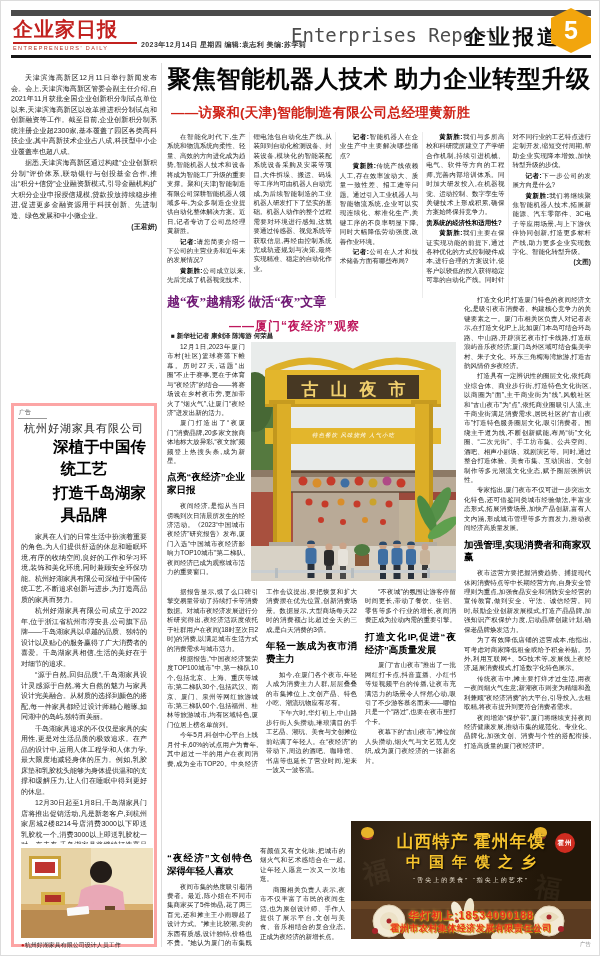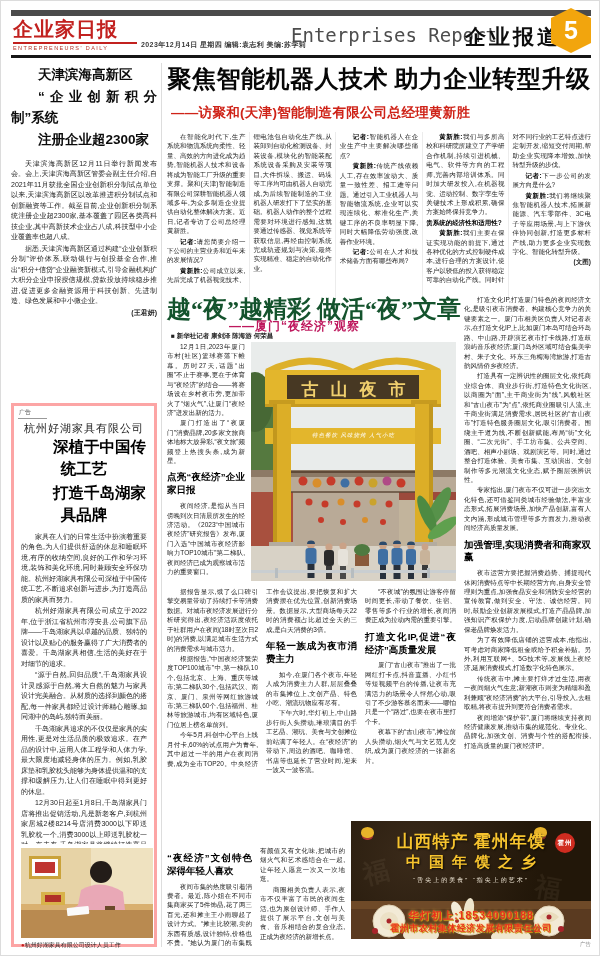--- a/index.html
+++ b/index.html
@@ -56,23 +56,23 @@
 
   
   .tp { position:absolute; left:166px; top:62px; width:424px; }
   .tp-headline { font-family:"Liberation Serif",serif; font-weight:bold; font-size:24px;
                  letter-spacing:.5px; text-align:center; color:#070707; white-space:nowrap; }
   .tp-sub { color:#cf2318; font-size:13.5px; font-weight:bold; margin:9px 0 0 4px; letter-spacing:.3px; }
   .tp-cols { margin-top:10px; height:166px; column-count:5; column-gap:8px;
              column-rule:1px solid #ececec; overflow:hidden; }
 
   
-  .xm-h1 { position:absolute; left:166px; top:292px; width:288px; text-align:right;
-           font-family:"Liberation Serif",serif; font-weight:bold; font-size:24px;
-           color:#14532d; white-space:nowrap; }
+  .xm-h1 { position:absolute; left:166px; top:292px; width:288px; text-align:left;
+           font-family:"Liberation Serif",serif; font-weight:bold; font-size:13px;
+           color:#701a75; white-space:nowrap; }
   .xm-h2 { position:absolute; left:228px; top:317px; font-size:12px; font-weight:bold;
            color:#be185d; letter-spacing:1px; }
   .xm-byline { position:absolute; left:170px; top:331px; font-size:6.5px; font-weight:bold; color:#222; }
   .xm-col1 { position:absolute; left:166px; top:341px; width:78px; height:239px; overflow:hidden; }
   .xm-photo { position:absolute; left:250px; top:341px; width:205px; height:239px; overflow:hidden;
               background:#1d4ed8; }
   .xm-photo .gate-sign { position:absolute; left:0; top:36px; width:100%; text-align:center;
               font-family:"Liberation Serif",serif; font-weight:bold; font-size:17px;
               letter-spacing:12px; color:#f0cf6e; text-indent:12px; }
   .xm-photo .gate-sub { position:absolute; left:0; top:90px; width:100%; text-align:center;
@@ -120,25 +120,20 @@
     <div class="logo-en">ENTREPRENEURS' DAILY</div>
   </div>
   <div class="dateline">2023年12月14日  星期四    编辑:袁志利  美编:苏学莉</div>
   <div class="section-en">Enterprises Report</div>
   <div class="section-cn">企业报道</div>
   <div class="page-badge">5</div>
   <div class="mastrule"></div>
   <div class="vrule"></div>
 
   <div class="lt-article">
-    <div class="lt-title copy">
-        <p>天津滨海高新区</p>
-        <p>“企业创新积分制”系统</p>
-        <p>注册企业超2300家</p>
-      </div>
     <div class="lt-body copy">
         <p>天津滨海高新区12月11日举行新闻发布会。会上,天津滨海高新区管委会副主任介绍,自2021年11月获批全国企业创新积分制试点单位以来,天津滨海高新区以改革推进积分制试点和创新融资等工作。截至目前,企业创新积分制系统注册企业超2300家,基本覆盖了园区各类高科技企业,其中高新技术企业占八成,科技型中小企业覆盖率也超八成。</p>
         <p>据悉,天津滨海高新区通过构建“企业创新积分制”评价体系,联动银行与创投基金合作,推出“积分+信贷”企业融资新模式,引导金融机构扩大积分企业申报授信规模,贷款投放持续稳步推进,促进更多金融资源用于科技创新、先进制造、绿色发展和中小微企业。</p>
         <p class="byline">(王君妍)</p>
       </div>
   </div>
 
   <div class="adbox">
     <div class="adbox-label">广告</div>
     <div class="ad-company">杭州好湖家具有限公司</div>

